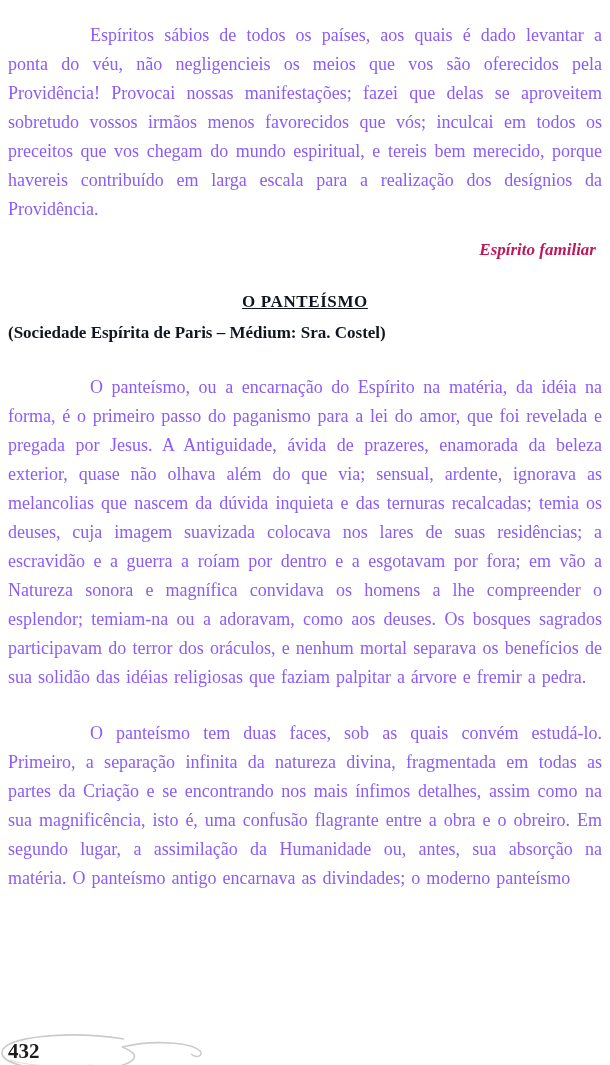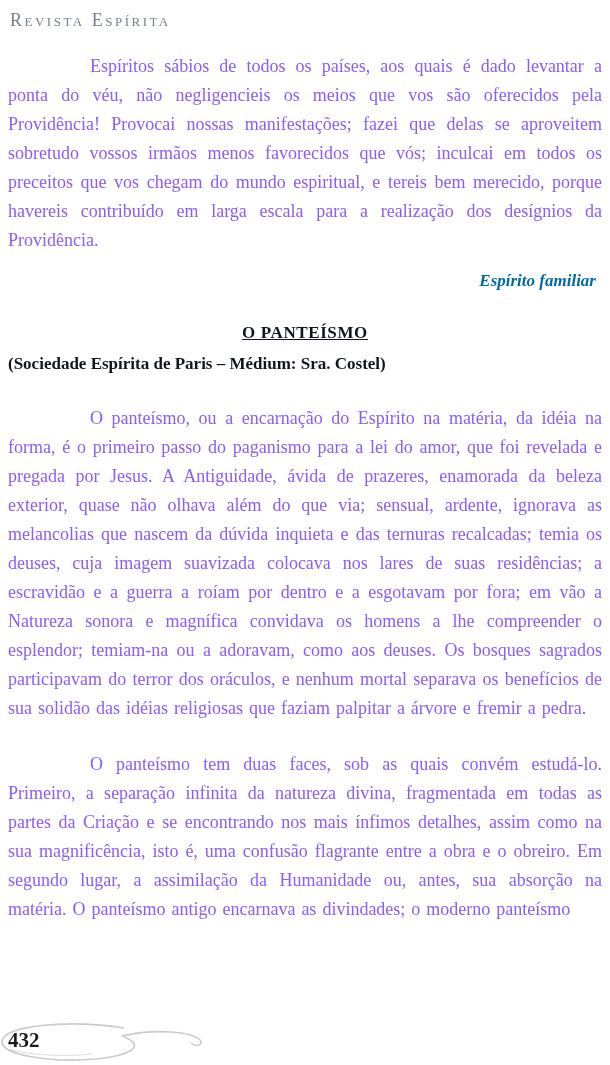--- a/index.html
+++ b/index.html
@@ -35,21 +35,21 @@
     word-spacing: 1.5px;
   }
   .indent { text-indent: 82px; }
   .para-1 { margin-top: 21px; }
   .signature {
     margin: 16px 14px 0 0;
     text-align: right;
     font-size: 17px;
     font-style: italic;
     font-weight: bold;
-    color: #0369a1;
+    color: #be185d;
   }
   .section-title {
     margin: 32px 8px 0 8px;
     text-align: center;
     font-size: 17px;
     font-weight: bold;
     letter-spacing: 0.6px;
     color: #10161F;
     text-decoration: underline;
   }
@@ -83,21 +83,20 @@
     font-size: 21px;
     font-weight: bold;
     color: #1C1C1C;
   }
 </style>
 </head>
 <body>
 
 <div class="page">
 
-  <div class="running-header">Revista Espírita</div>
 
   <p class="para indent para-1">Espíritos sábios de todos os países, aos quais é dado levantar a ponta do véu, não negligencieis os meios que vos são oferecidos pela Providência! Provocai nossas manifestações; fazei que delas se aproveitem sobretudo vossos irmãos menos favorecidos que vós; inculcai em todos os preceitos que vos chegam do mundo espiritual, e tereis bem merecido, porque havereis contribuído em larga escala para a realização dos desígnios da Providência.</p>
 
   <div class="signature">Espírito familiar</div>
 
   <div class="section-title">O PANTEÍSMO</div>
 
   <div class="section-subtitle">(Sociedade Espírita de Paris – Médium: Sra. Costel)</div>
 
   <p class="para indent para-2">O panteísmo, ou a encarnação do Espírito na matéria, da idéia na forma, é o primeiro passo do paganismo para a lei do amor, que foi revelada e pregada por Jesus. A Antiguidade, ávida de prazeres, enamorada da beleza exterior, quase não olhava além do que via; sensual, ardente, ignorava as melancolias que nascem da dúvida inquieta e das ternuras recalcadas; temia os deuses, cuja imagem suavizada colocava nos lares de suas residências; a escravidão e a guerra a roíam por dentro e a esgotavam por fora; em vão a Natureza sonora e magnífica convidava os homens a lhe compreender o esplendor; temiam-na ou a adoravam, como aos deuses. Os bosques sagrados participavam do terror dos oráculos, e nenhum mortal separava os benefícios de sua solidão das idéias religiosas que faziam palpitar a árvore e fremir a pedra.</p>

